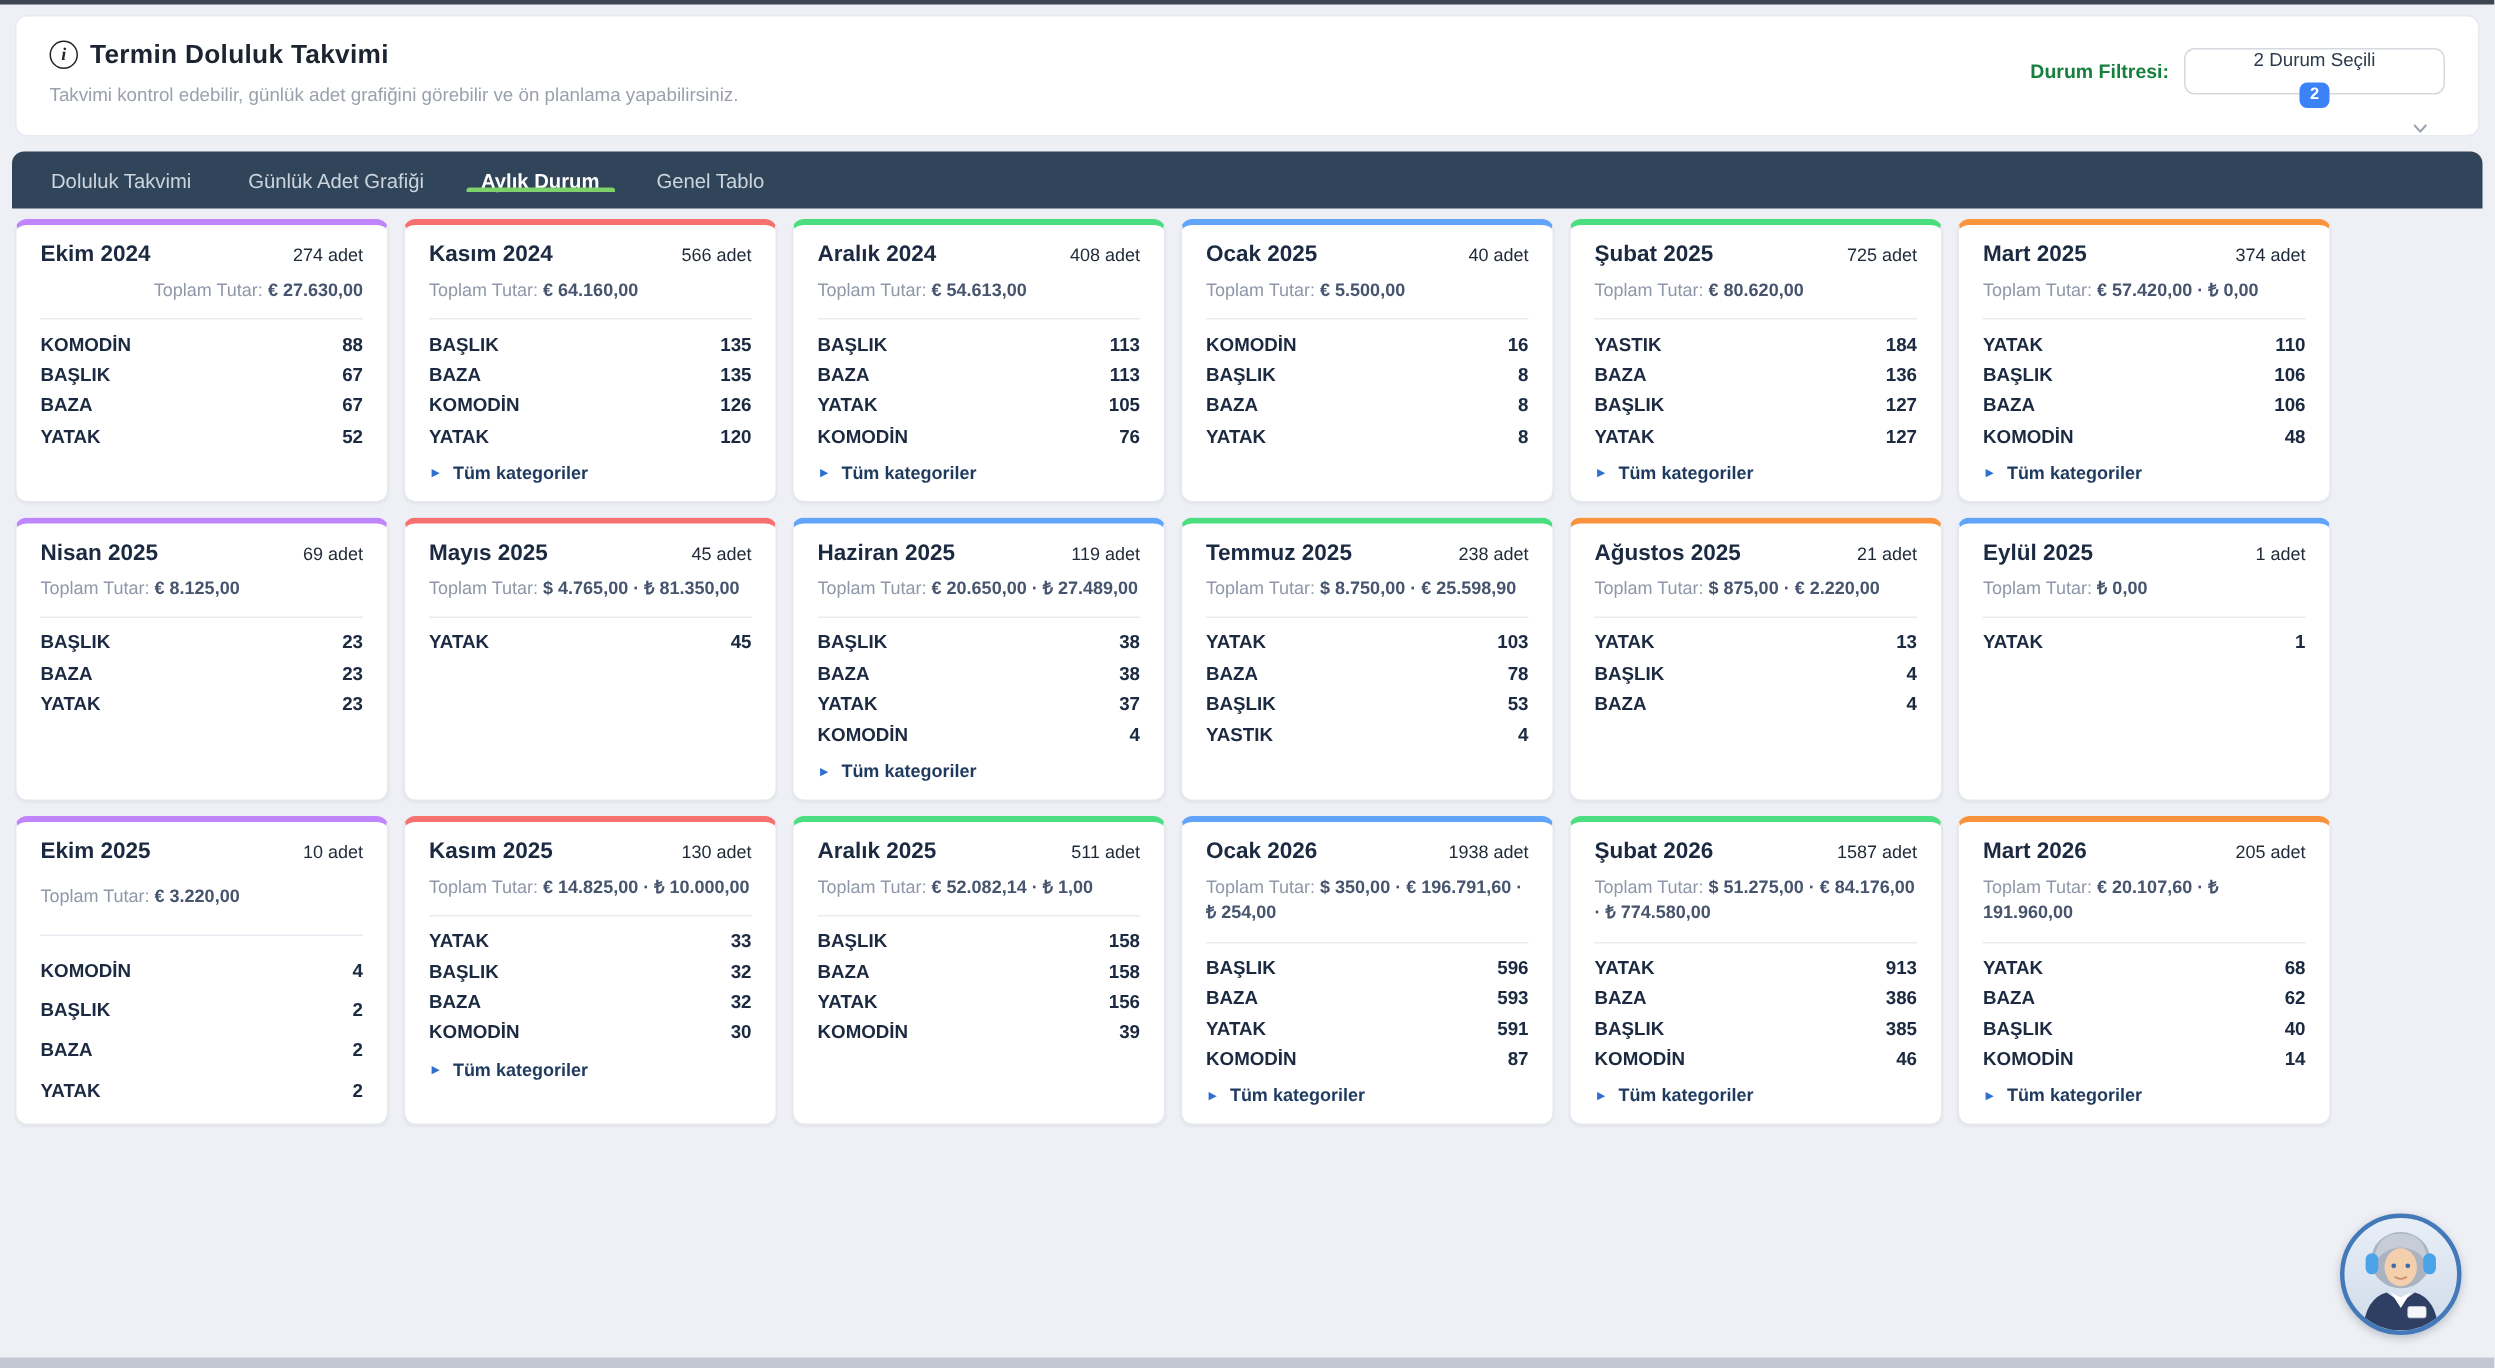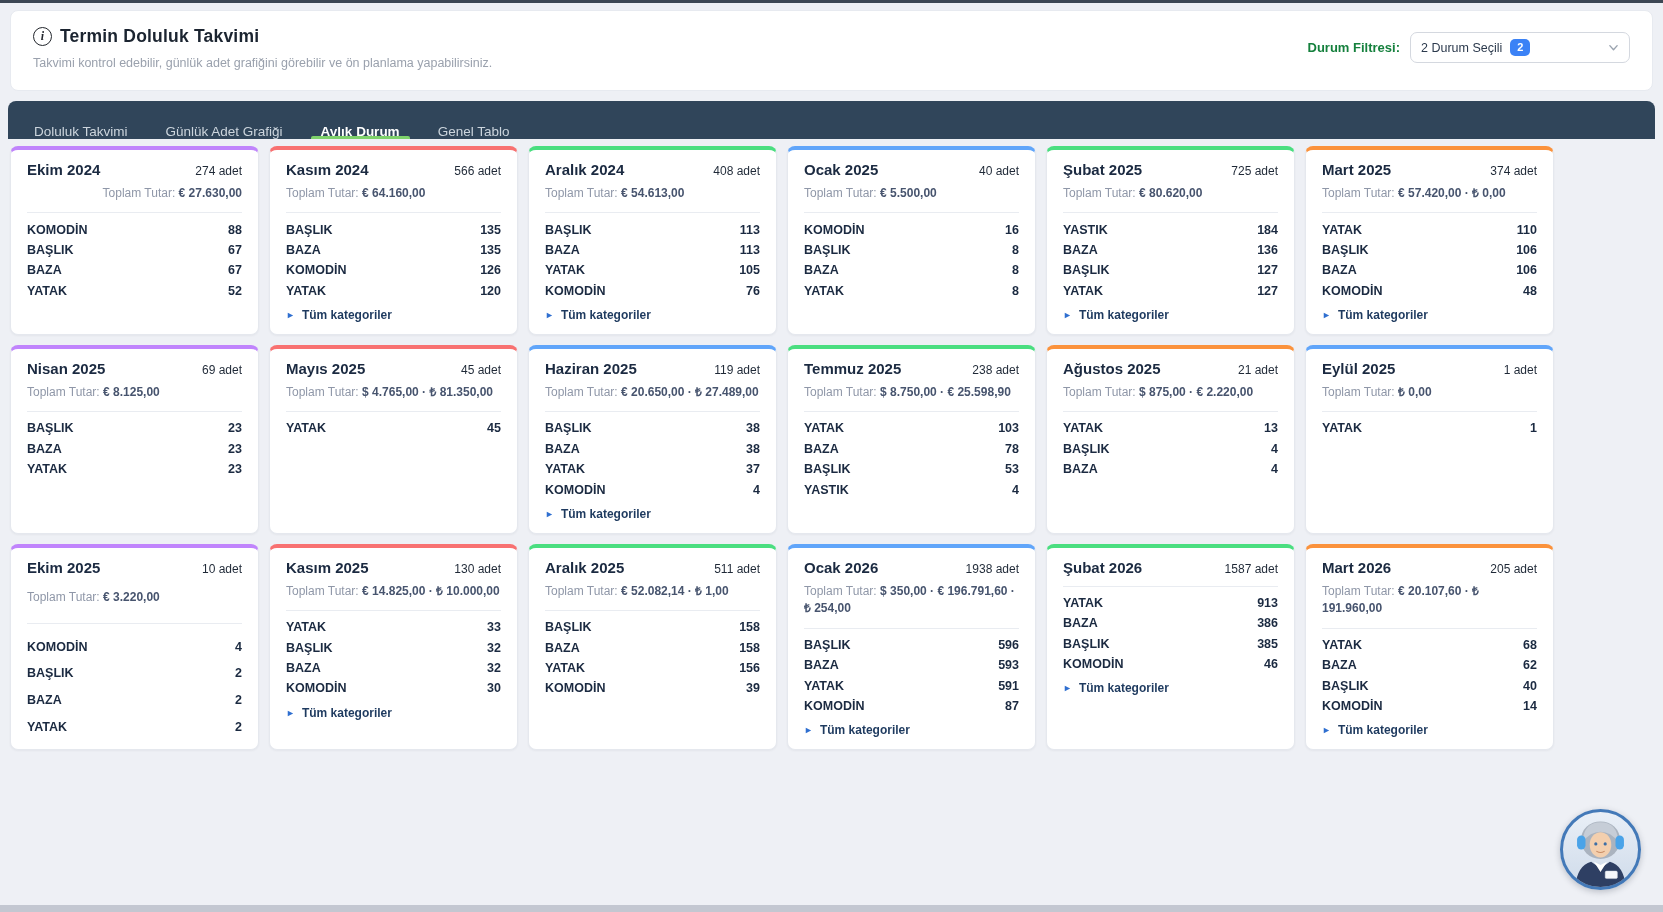--- a/index.html
+++ b/index.html
@@ -22,35 +22,35 @@
     display:inline-flex; align-items:center; justify-content:center;
     font-family:"Liberation Serif", serif; font-style:italic; font-weight:bold;
     font-size:12px; color:#22262c; flex:0 0 auto;
   }
   .page-title { font-size:17.5px; font-weight:bold; color:#1b2430; letter-spacing:.2px; }
   .page-subtitle { margin-top:9px; font-size:12.5px; color:#9aa1ad; }
 
   .header-right { display:flex; align-items:center; gap:10px; padding-top:6px; align-self:flex-start; }
   .filter-label { font-size:13px; font-weight:bold; color:#15803d; white-space:nowrap; }
   .filter-select {
-    width:220px; height:31px; background:#fff; border:1px solid #d4d8df; border-radius:7px;
-    display:flex; align-items:center; gap:8px; padding:0 10px; cursor:pointer;
+    width:174px; height:31px; background:#fff; border:1px solid #d4d8df; border-radius:7px;
+    display:flex; align-items:center; gap:8px; padding:0 10px; cursor:pointer;flex-direction:column;
   }
   .filter-select .sel-text { font-size:12.5px; color:#2c3a4d; white-space:nowrap; }
   .filter-badge {
     background:#3b82f6; color:#fff; font-size:11px; font-weight:bold;
     border-radius:5px; padding:2px 7px; line-height:1.2;
   }
   .chevron-down { margin-left:auto; width:11px; height:11px; flex:0 0 auto; }
 
   
   .tab-bar {
     position:absolute; top:101px; left:8px; right:8px; height:38px;
     background:#30455a; border-radius:8px 8px 0 0;
-    display:flex; align-items:flex-end; padding:0 7px;
+    display:flex; align-items:center; padding:0 7px;
   }
   .tab {
     position:relative; display:flex; align-items:center; padding:0 10px; margin:0 9px;
     font-size:13.5px; color:#ccd5dd; cursor:pointer; white-space:nowrap;
   }
   .tab.active { color:#ffffff; font-weight:bold; }
   .tab.active::after {
     content:""; position:absolute; left:0; right:0; bottom:0; height:3px;
     background:#7ed26b; border-radius:2px 2px 0 0;
   }
@@ -502,20 +502,21 @@
         <div class="all-cats-link">
           <span class="tri">►</span>
           <span class="lbl">Tüm kategoriler</span>
         </div>
       </div>
       <div class="month-card" style="border-top-color: rgb(74, 222, 128);">
         <div class="card-head">
           <span class="month-title">Şubat 2026</span>
           <span class="month-count">1587 adet</span>
         </div>
+        <div class="total-line"><span>Toplam Tutar:</span> <span class="total-value">$ 51.275,00 · € 84.176,00 · ₺ 774.580,00</span></div>
         <hr class="card-sep">
         <div class="category-row">
           <span class="category-name">YATAK</span>
           <span class="category-value">913</span>
         </div>
         <div class="category-row">
           <span class="category-name">BAZA</span>
           <span class="category-value">386</span>
         </div>
         <div class="category-row">

